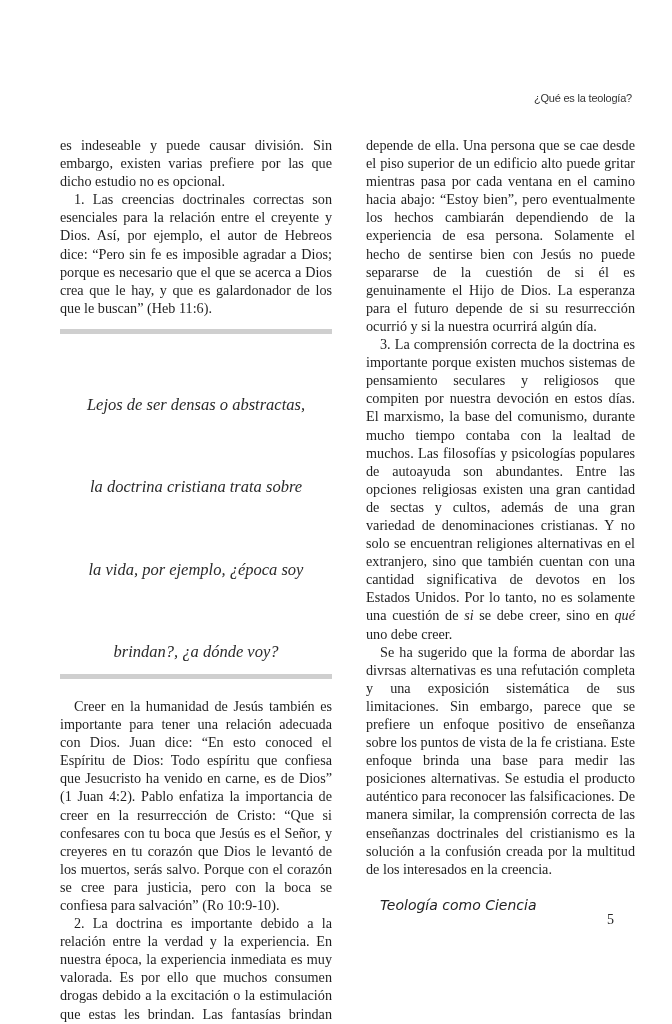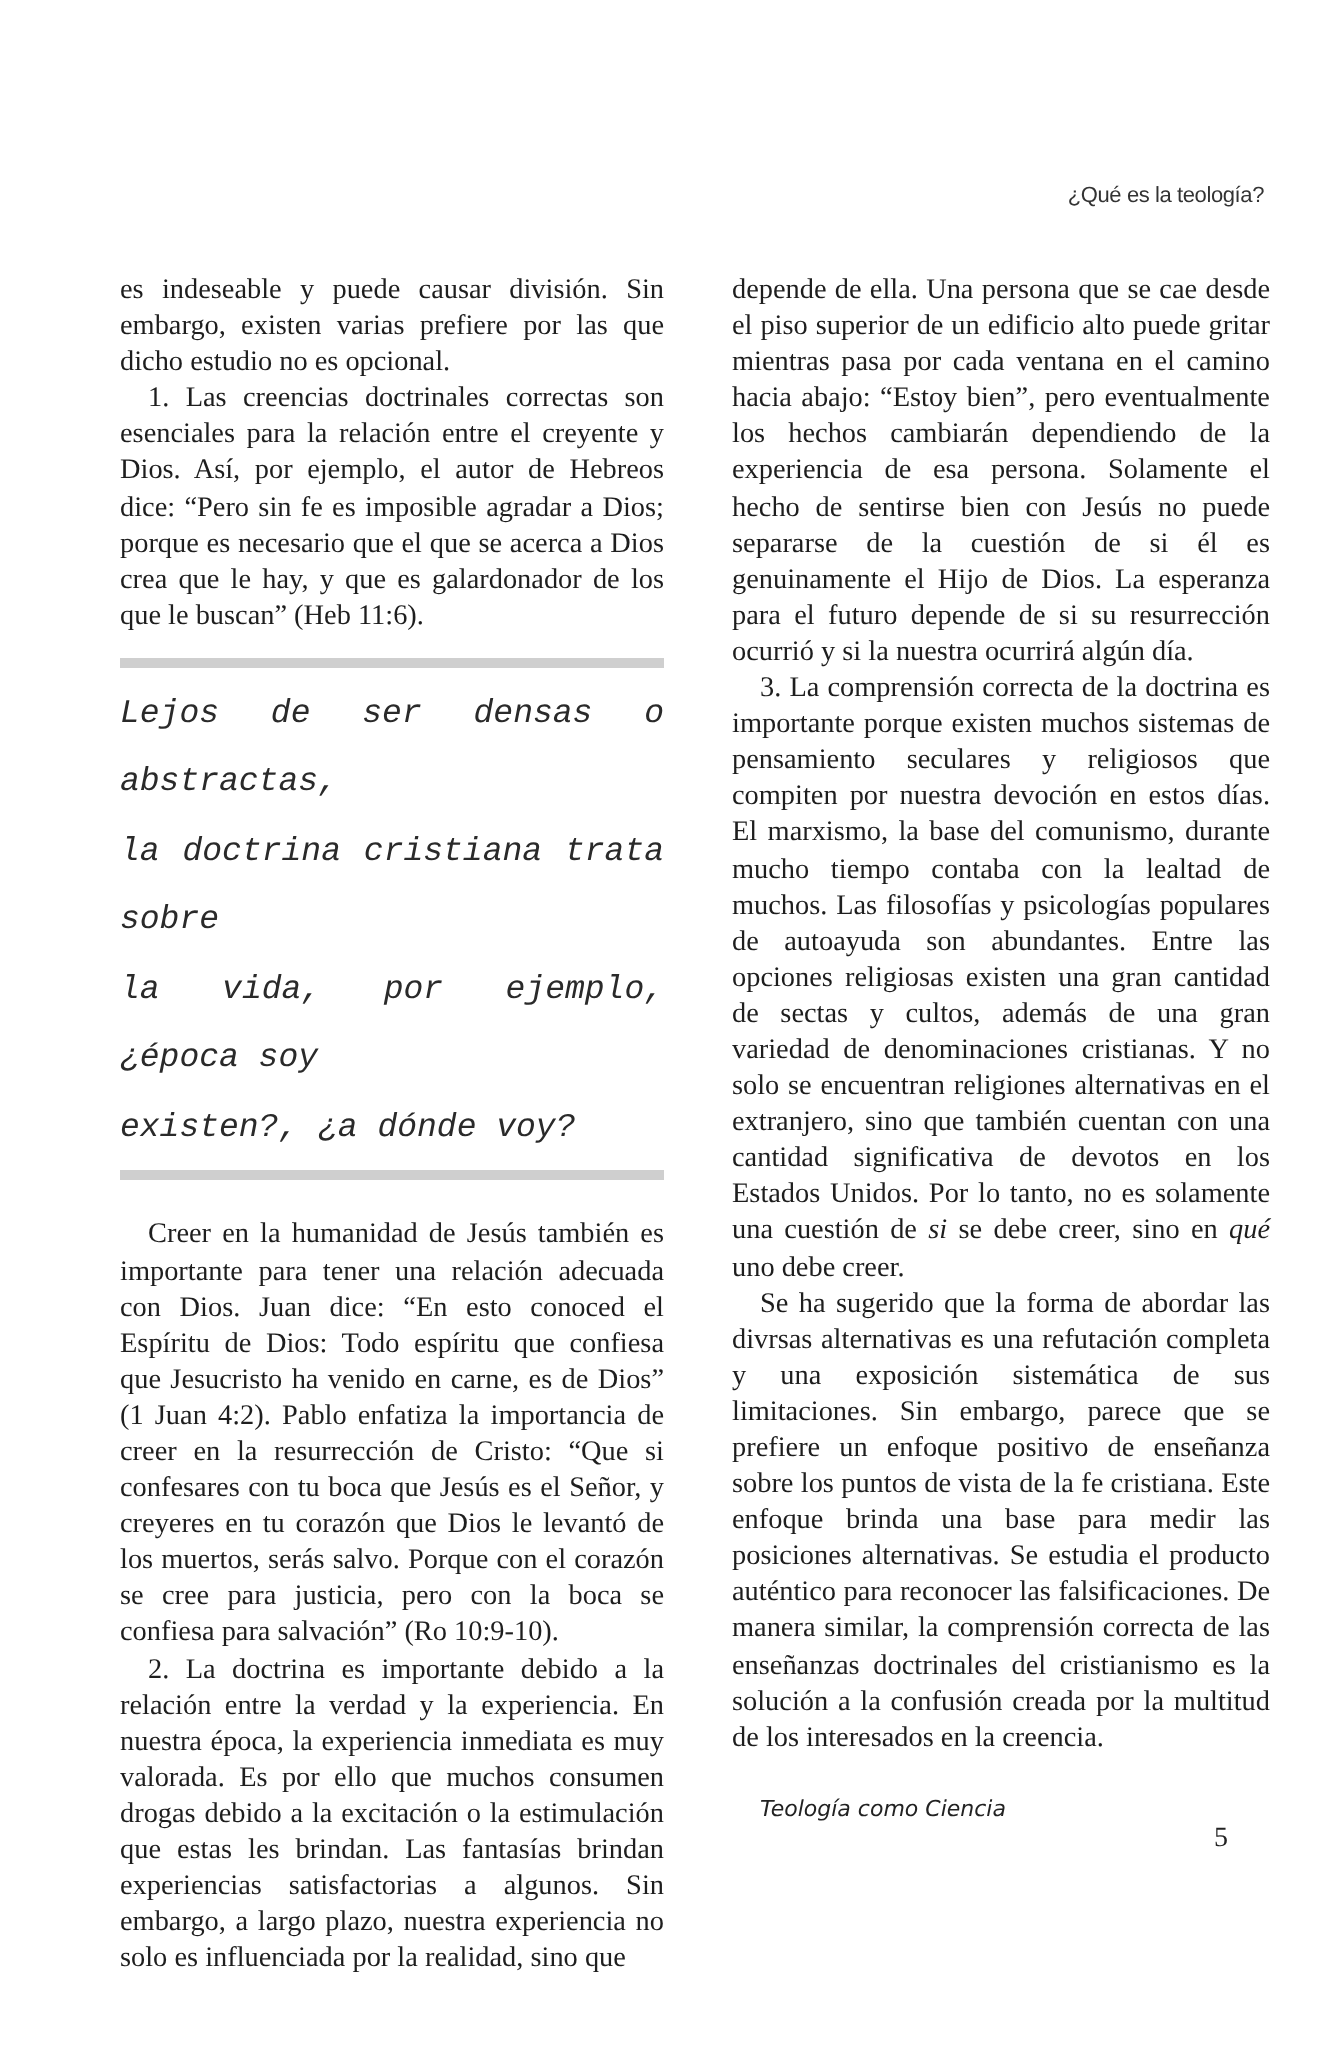--- a/index.html
+++ b/index.html
@@ -18,46 +18,46 @@
   .col-right { left: 366px; width: 269px; }
   .col p { margin: 0; }
   .indent { text-indent: 14px; }
   .pullquote {
     margin: 12px 0 18px 0;
     border-top: 5px solid #cfcfcf;
     border-bottom: 5px solid #cfcfcf;
     padding: 6px 0 4px 0;
   }
   .pullquote p {
-    font-family: Liberation Mono, monospace; font-style: italic;
-    font-size: 16.5px; line-height: 34.5px; color: #2a2a2a;
+    font-family: Liberation Serif, serif; font-style: italic;
+    font-size: 16.5px; line-height: 34.5px; text-align: center; color: #2a2a2a; margin-top: 48px;
   }
   .section-heading {
-    font-family: "DejaVu Sans", sans-serif; font-style: italic; font-size: 11px;
+    font-family: "DejaVu Sans", sans-serif; font-style: italic; font-size: 14px;
     margin: 18px 0 14px 14px !important; color: #222;
   }
   .page-number {
     position: absolute; top: 912px; right: 58px;
     font-family: "Liberation Serif", serif; font-size: 14px; color: #222;
   }
   em { font-style: italic; }
 </style>
 </head>
 <body>
 
 <div class="running-head">¿Qué es la teología?</div>
 
 <div class="col col-left">
   <p>es indeseable y puede causar división. Sin embargo, existen varias prefiere por las que dicho estudio no es opcional.</p>
   <p class="indent">1. Las creencias doctrinales correctas son esenciales para la relación entre el creyente y Dios. Así, por ejemplo, el autor de Hebreos dice: “Pero sin fe es imposible agradar a Dios; porque es necesario que el que se acerca a Dios crea que le hay, y que es galardonador de los que le buscan” (Heb 11:6).</p>
   <div class="pullquote">
     <p>Lejos de ser densas o abstractas,</p>
     <p>la doctrina cristiana trata sobre</p>
     <p>la vida, por ejemplo, ¿época soy</p>
-    <p>existen?, ¿a dónde voy?</p>
+    <p>brindan?, ¿a dónde voy?</p>
   </div>
   <p class="indent">Creer en la humanidad de Jesús también es importante para tener una relación adecuada con Dios. Juan dice: “En esto conoced el Espíritu de Dios: Todo espíritu que confiesa que Jesucristo ha venido en carne, es de Dios” (1 Juan 4:2). Pablo enfatiza la importancia de creer en la resurrección de Cristo: “Que si confesares con tu boca que Jesús es el Señor, y creyeres en tu corazón que Dios le levantó de los muertos, serás salvo. Porque con el corazón se cree para justicia, pero con la boca se confiesa para salvación” (Ro 10:9-10).</p>
   <p class="indent">2. La doctrina es importante debido a la relación entre la verdad y la experiencia. En nuestra época, la experiencia inmediata es muy valorada. Es por ello que muchos consumen drogas debido a la excitación o la estimulación que estas les brindan. Las fantasías brindan experiencias satisfactorias a algunos. Sin embargo, a largo plazo, nuestra experiencia no solo es influenciada por la realidad, sino que</p>
 </div>
 
 <div class="col col-right">
   <p>depende de ella. Una persona que se cae desde el piso superior de un edificio alto puede gritar mientras pasa por cada ventana en el camino hacia abajo: “Estoy bien”, pero eventualmente los hechos cambiarán dependiendo de la experiencia de esa persona. Solamente el hecho de sentirse bien con Jesús no puede separarse de la cuestión de si él es genuinamente el Hijo de Dios. La esperanza para el futuro depende de si su resurrección ocurrió y si la nuestra ocurrirá algún día.</p>
   <p class="indent"><span>3. La comprensión correcta de la doctrina es importante porque existen muchos sistemas de pensamiento seculares y religiosos que compiten por nuestra devoción en estos días. El marxismo, la base del comunismo, durante mucho tiempo contaba con la lealtad de muchos. Las filosofías y psicologías populares de autoayuda son abundantes. Entre las opciones religiosas existen una gran cantidad de sectas y cultos, además de una gran variedad de denominaciones cristianas. Y no solo se encuentran religiones alternativas en el extranjero, sino que también cuentan con una cantidad significativa de devotos en los Estados Unidos. Por lo tanto, no es solamente una cuestión de </span><em>si</em><span> se debe creer, sino en </span><em>qué</em><span> uno debe creer.</span></p>
   <p class="indent">Se ha sugerido que la forma de abordar las divrsas alternativas es una refutación completa y una exposición sistemática de sus limitaciones. Sin embargo, parece que se prefiere un enfoque positivo de enseñanza sobre los puntos de vista de la fe cristiana. Este enfoque brinda una base para medir las posiciones alternativas. Se estudia el producto auténtico para reconocer las falsificaciones. De manera similar, la comprensión correcta de las enseñanzas doctrinales del cristianismo es la solución a la confusión creada por la multitud de los interesados en la creencia.</p>
   <p class="section-heading">Teología como Ciencia</p>

